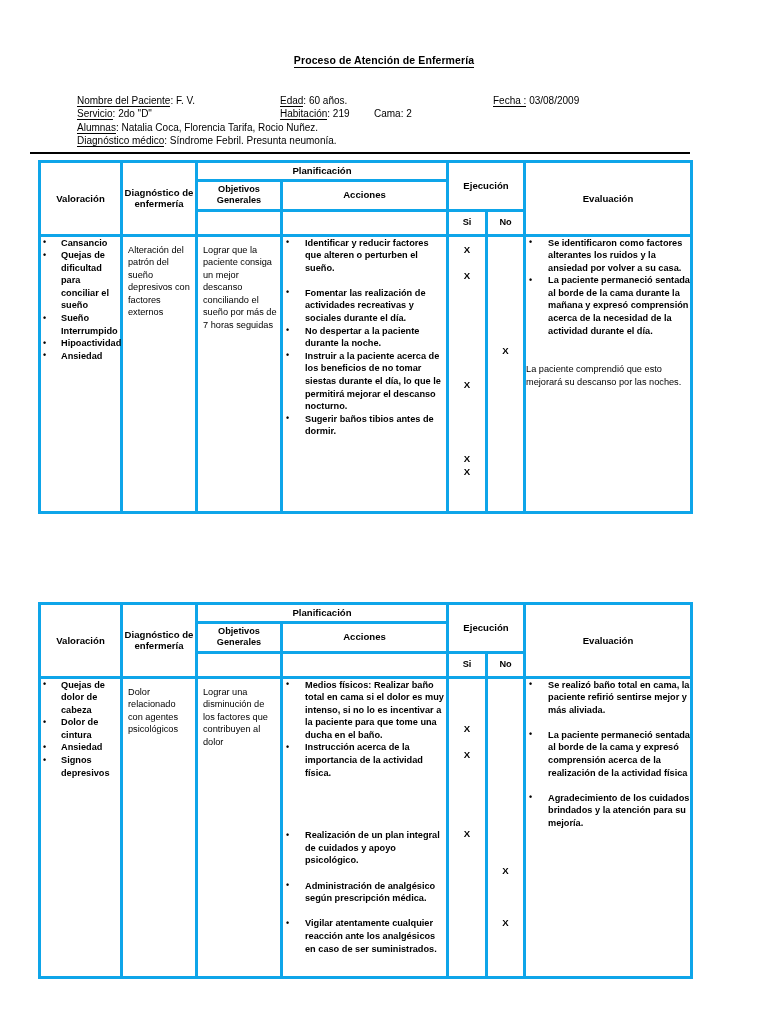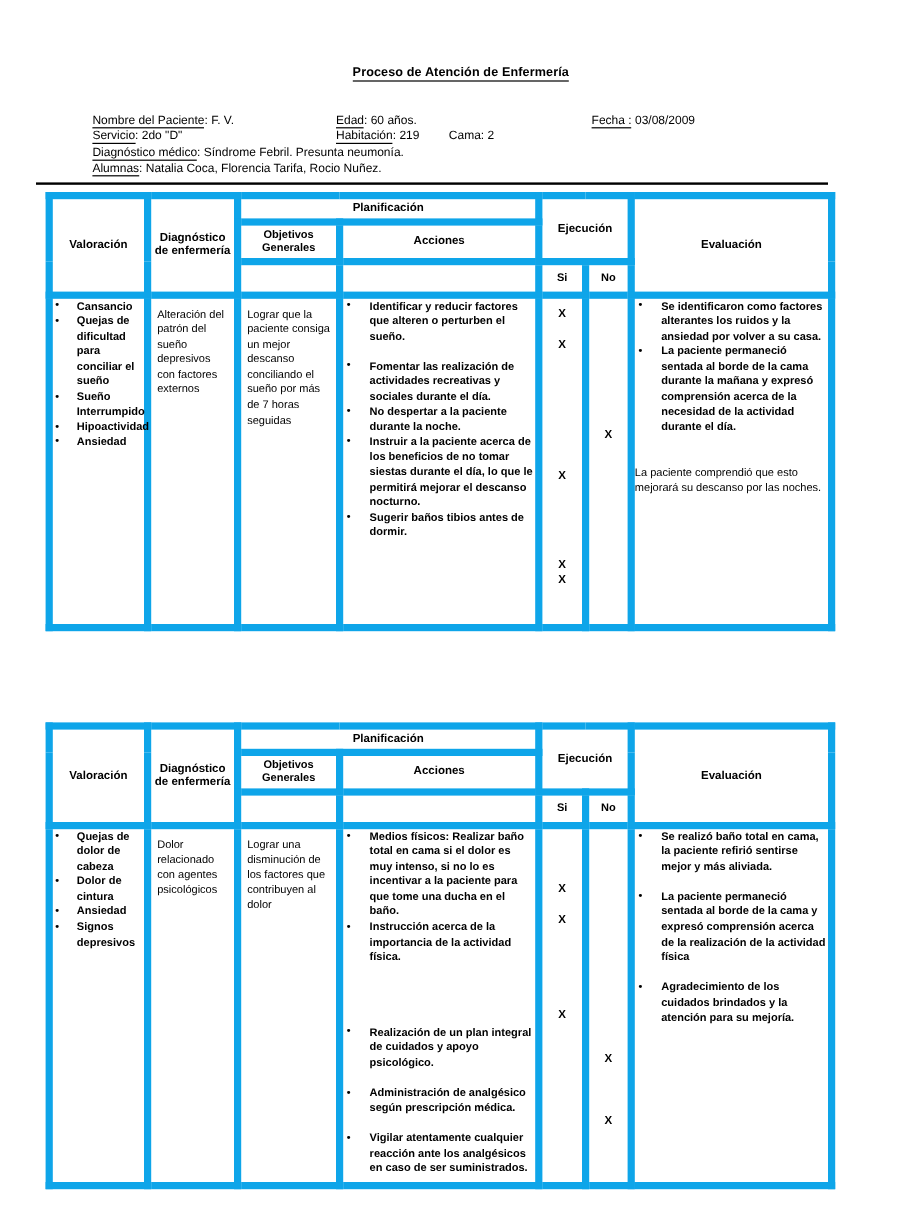--- a/index.html
+++ b/index.html
@@ -72,21 +72,21 @@
   
   table.pae {
     position: absolute;
     left: 38px;
     border-collapse: collapse;
     table-layout: fixed;
     width: 652px;
     font-size: 9.2px;
   }
   table.pae td, table.pae th {
-    border: 6px solid #0ea5e9;
+    border: 3px solid #0ea5e9;
     padding: 0;
     vertical-align: top;
     font-weight: normal;
   }
   table.pae .hcell {
     text-align: center;
     vertical-align: middle;
     font-weight: bold;
     font-size: 9.6px;
     line-height: 11.5px;
@@ -170,24 +170,24 @@
       <span class="ph-seg" style="left:0;"><span class="u">Nombre del Paciente</span><span>: F. V.</span></span>
       <span class="ph-seg" style="left:203px;text-align:center;"><span class="u">Edad</span><span>: 60 años.</span></span>
       <span class="ph-seg" style="left:416px;"><span class="u">Fecha :</span><span> 03/08/2009</span></span>
     </div>
     <div class="ph-row">
       <span class="ph-seg" style="left:0;"><span class="u">Servicio</span><span>: 2do "D"</span></span>
       <span class="ph-seg" style="left:203px;"><span class="u">Habitación</span><span>: 219</span></span>
       <span class="ph-seg" style="left:297px;">Cama: 2</span>
     </div>
     <div class="ph-row">
-      <span class="ph-seg" style="left:0;"><span class="u">Diagnóstico médico</span><span>: Síndrome Febril. Presunta neumonía.</span></span>
+      <span class="ph-seg" style="left:0;"><span class="u">Alumnas</span><span>: Natalia Coca, Florencia Tarifa, Rocio Nuñez.</span></span>
     </div>
     <div class="ph-row">
-      <span class="ph-seg" style="left:0;"><span class="u">Alumnas</span><span>: Natalia Coca, Florencia Tarifa, Rocio Nuñez.</span></span>
+      <span class="ph-seg" style="left:0;"><span class="u">Diagnóstico médico</span><span>: Síndrome Febril. Presunta neumonía.</span></span>
     </div>
   </div>
 
   <div class="header-rule"></div>
 
   <table class="pae" style="top:160px;">
     <colgroup>
       <col style="width:82px;">
       <col style="width:75px;">
       <col style="width:85px;">

